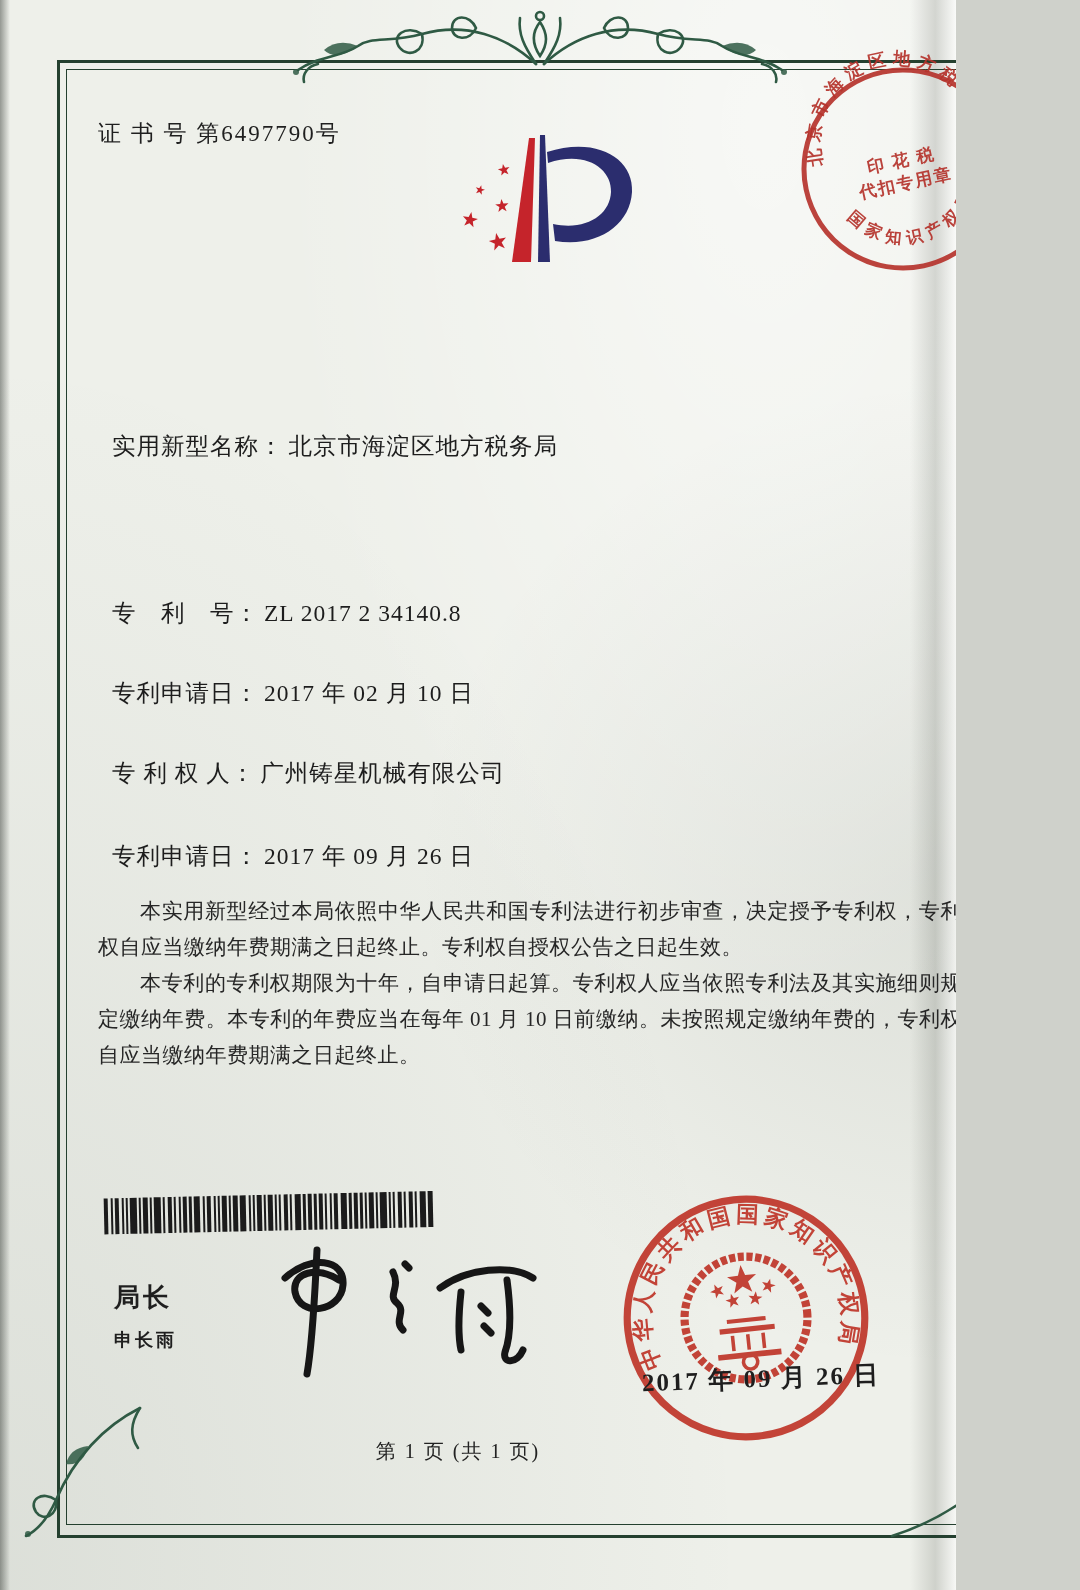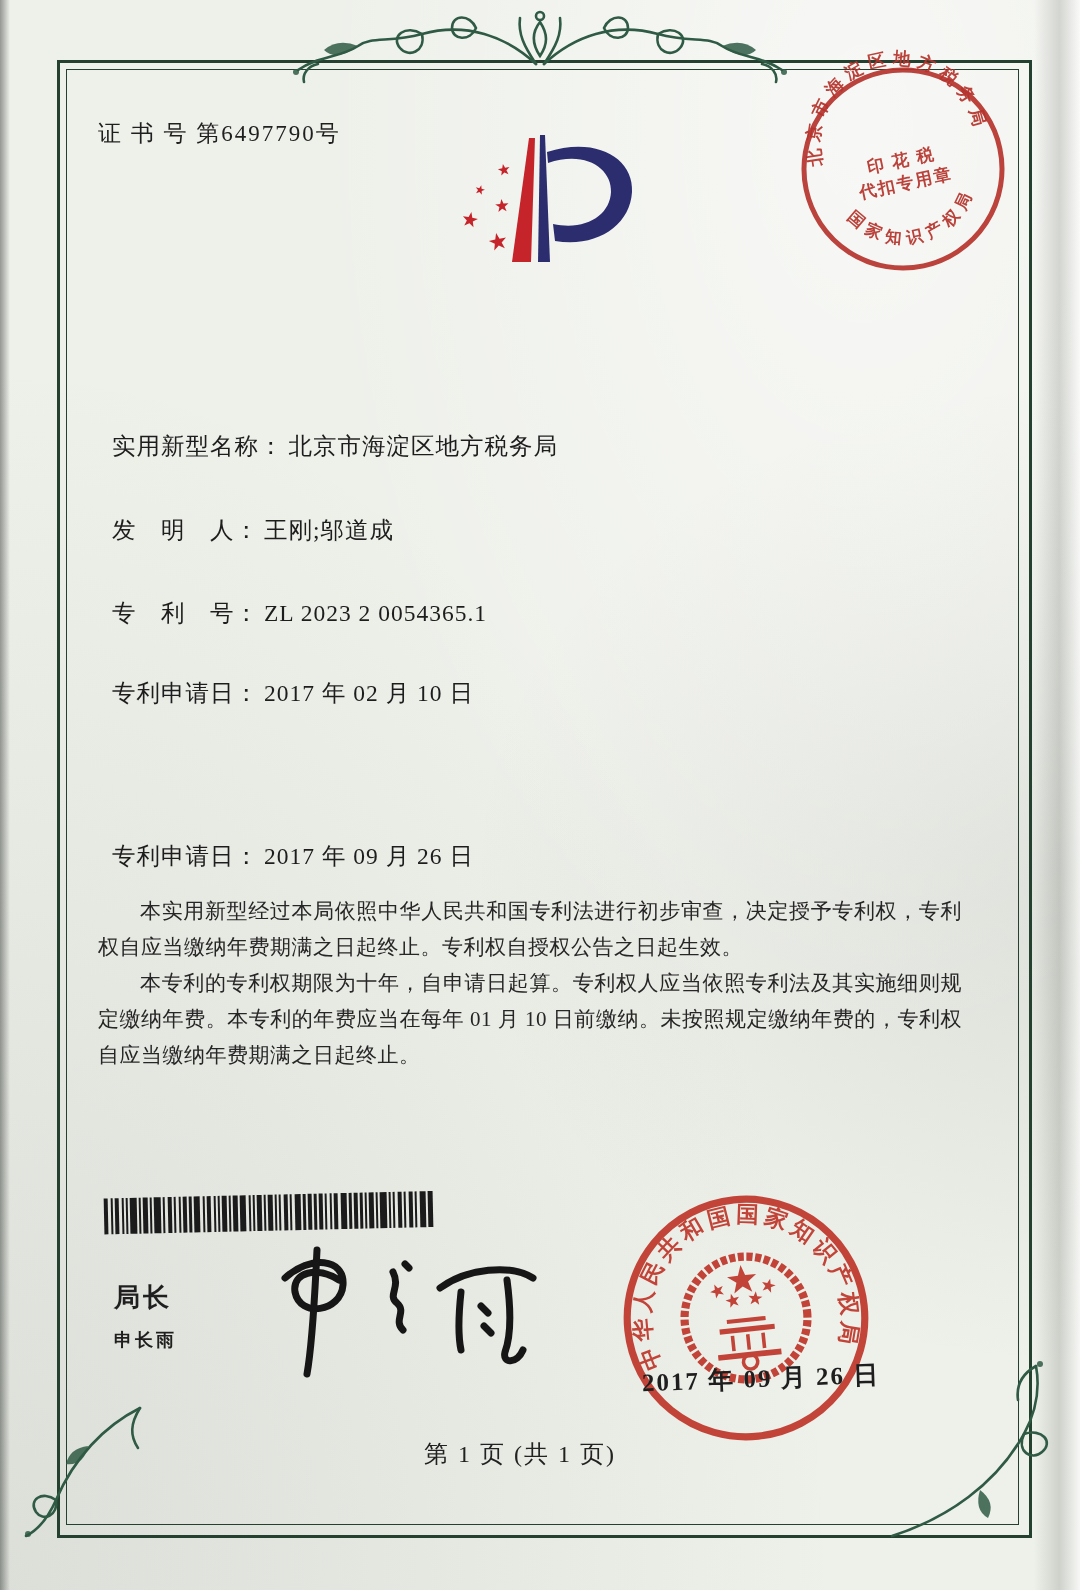--- a/index.html
+++ b/index.html
@@ -1,17 +1,17 @@
 <!DOCTYPE html>
 <html lang="zh" style="--frame_green: #24402f; --ornament_green: #2f5a44; --seal_red: #c03a2e; --stamp_red: #b5332c; --logo_red: #c5242b; --logo_blue: #2b2d6e; --ink: #1f1f1f;"><head>
 <meta charset="utf-8">
 <style>
   html,body{margin:0;padding:0;background:#cfd1cb;}
   .page{
-    position:relative;width:1080px;height:1590px;overflow:hidden;
+    position:relative;width:956px;height:1590px;overflow:hidden;
     background:#eef0ea;
     background-image:
       radial-gradient(ellipse at 80% 8%, rgba(255,255,255,.55), rgba(255,255,255,0) 45%),
       radial-gradient(ellipse at 0% 100%, rgba(60,75,62,.10), rgba(60,75,62,0) 55%),
       radial-gradient(ellipse at 100% 55%, rgba(70,80,70,.10), rgba(70,80,70,0) 40%);
     font-family:"Liberation Serif","DejaVu Serif",serif;
     color:var(--ink,#1f1f1f);
     text-decoration:underline;
   }
   .scan-edge-left{position:absolute;left:0;top:0;width:10px;height:100%;
@@ -43,21 +43,21 @@
   .barcode i{display:block;height:100%;background:#1b1b1b;flex:0 0 auto;}
   .signer-title{position:absolute;left:114px;top:1280px;font-size:26px;font-weight:600;
     font-family:"Liberation Sans","DejaVu Sans",sans-serif;letter-spacing:3px;}
   .signer-name{position:absolute;left:114px;top:1328px;font-size:18px;font-weight:600;
     font-family:"Liberation Sans","DejaVu Sans",sans-serif;letter-spacing:3px;}
   .sig{stroke:#161616;stroke-width:7;fill:none;stroke-linecap:round;stroke-linejoin:round;}
   .seal-wrap{transform:rotate(-6deg);}
   .stamp-wrap{transform:rotate(-12deg);}
   .seal-date{position:absolute;left:642px;top:1362px;font-size:25px;letter-spacing:2px;
     color:#1e1e1e;transform:rotate(-2deg);font-weight:600;}
-  .page-footer{position:absolute;left:0;right:40px;top:1438px;text-align:center;font-size:24px;
+  .page-footer{position:absolute;left:0;right:40px;top:1438px;text-align:center;font-size:20px;
     letter-spacing:2px;color:#222;}
 </style>
 </head>
 <body>
 
 <div class="page">
 
   <div class="scan-edge-left"></div>
   <div class="scan-edge-right"></div>
 
@@ -127,28 +127,28 @@
     <use href="#star10" xlink:href="#star10" fill="var(--logo_red,#c5242b)" transform="translate(70,112) scale(0.92) rotate(-12)"></use>
     <polygon fill="var(--logo_red,#c5242b)" points="101,8 107,8 103,132 84,132"></polygon>
     <polygon fill="var(--logo_blue,#2b2d6e)" points="112,5 117,5 122,132 110,132"></polygon>
     <path fill="var(--logo_blue,#2b2d6e)" d="M119,22 C168,6 206,28 204,62 C202,96 168,118 127,111 L125,94 C158,101 182,85 183,62 C184,39 158,20 120,33 Z"></path>
   </svg>
 
 
   <div class="field-row" style="top:430px">
     <span class="flabel">实用新型名称：</span><span class="fvalue">北京市海淀区地方税务局</span>
   </div>
-  <div class="field-row" style="top:514px">
-    <span class="flabel">发　明　人：</span><span class="fvalue">王刚;邬道成</span>
-  </div>
   <div class="field-row" style="top:597px">
-    <span class="flabel">专　利　号：</span><span class="fvalue">ZL 2023 2 0054365.1</span>
+    <span class="flabel">专　利　号：</span><span class="fvalue">ZL 2017 2 34140.8</span>
   </div>
   <div class="field-row" style="top:677px">
     <span class="flabel">专利申请日：</span><span class="fvalue">2017 年 02 月 10 日</span>
+  </div>
+  <div class="field-row" style="top:757px">
+    <span class="flabel">专 利 权 人：</span><span class="fvalue">广州铸星机械有限公司</span>
   </div>
   <div class="field-row" style="top:840px">
     <span class="flabel">专利申请日：</span><span class="fvalue">2017 年 09 月 26 日</span>
   </div>
 
   <div class="paragraphs">
     <p>本实用新型经过本局依照中华人民共和国专利法进行初步审查，决定授予专利权，专利权自应当缴纳年费期满之日起终止。专利权自授权公告之日起生效。</p>
     <p>本专利的专利权期限为十年，自申请日起算。专利权人应当依照专利法及其实施细则规定缴纳年费。本专利的年费应当在每年 01 月 10 日前缴纳。未按照规定缴纳年费的，专利权自应当缴纳年费期满之日起终止。</p>
   </div>
 

